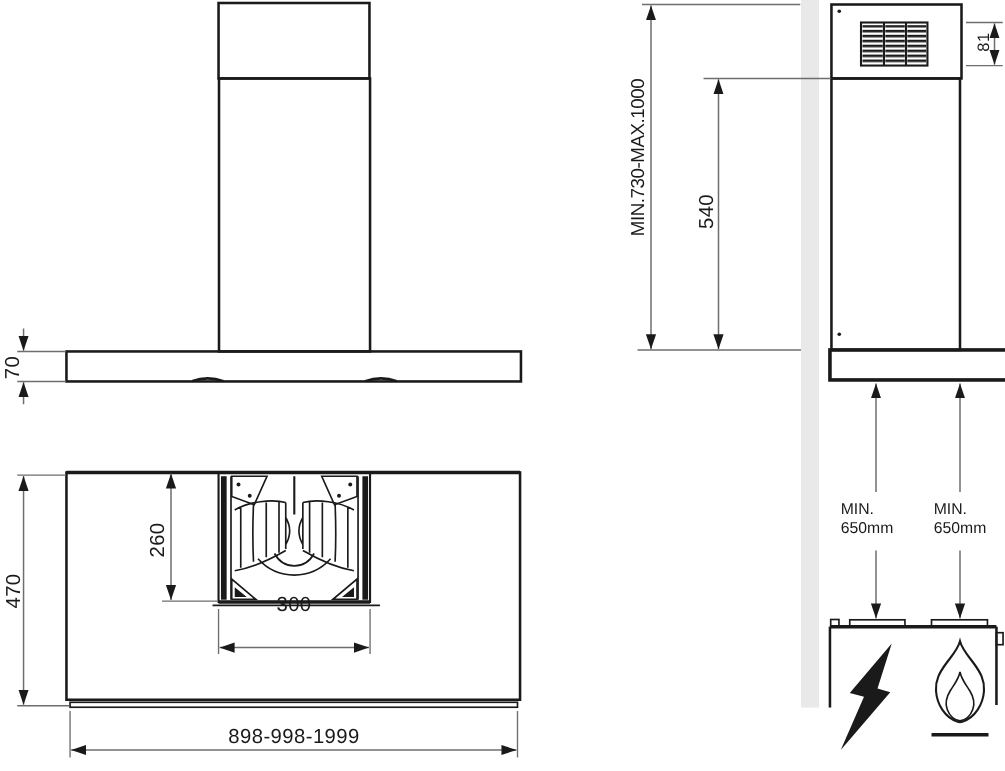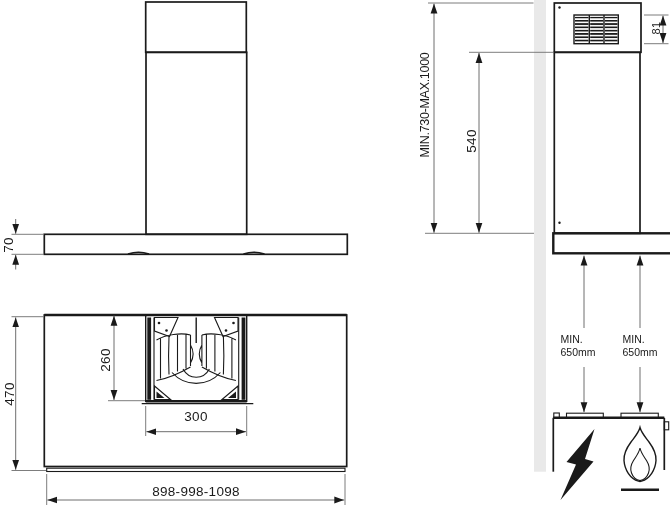--- a/index.html
+++ b/index.html
@@ -162,23 +162,23 @@
 <div class="vlabel long" style="left:425px;top:105px;">MIN.730-MAX.1000</div>
 
 <div class="vlabel" style="left:471px;top:141px;">540</div>
 
 <div class="vlabel small" style="left:656px;top:28px;">81</div>
 
 <div class="vlabel" style="left:8.5px;top:394px;">470</div>
 
 <div class="vlabel" style="left:104.5px;top:360px;">260</div>
 
-<div class="hlabel" style="left:196px;top:416px;">300</div>
+<div class="hlabel" style="left:196px;top:403px;">300</div>
 
-<div class="hlabel" style="left:196px;top:491px;">898-998-1098</div>
+<div class="hlabel" style="left:196px;top:491px;">898-998-1999</div>
 
 <div class="min650" style="left:578px;top:346px;">
   <div>MIN.</div>
   <div>650mm</div>
 </div>
 
 <div class="min650" style="left:640px;top:346px;">
   <div>MIN.</div>
   <div>650mm</div>
 </div>

